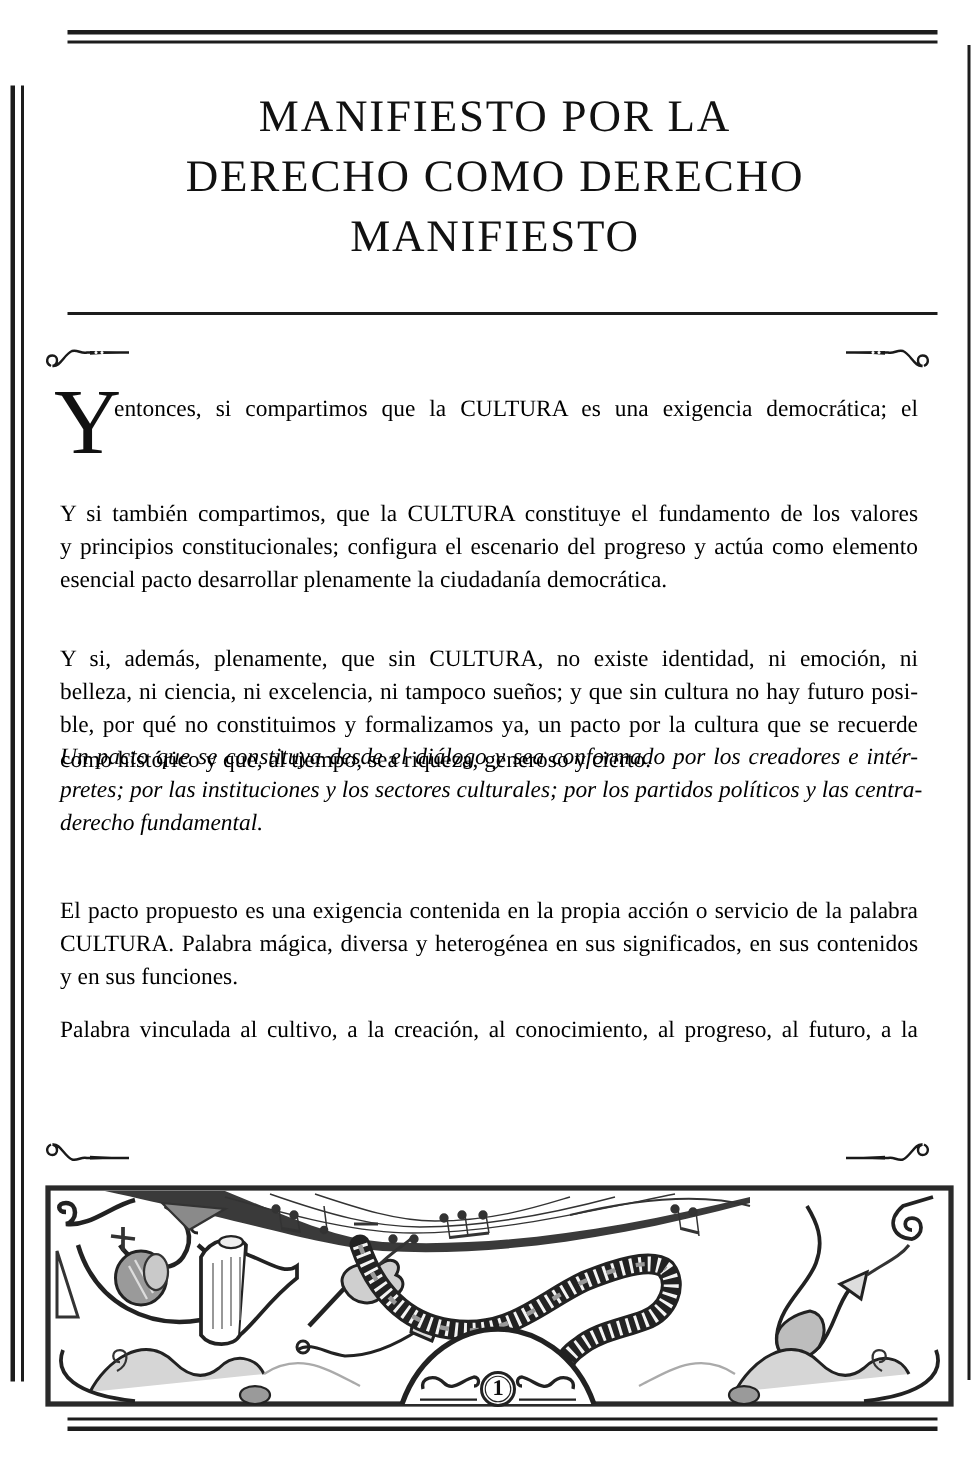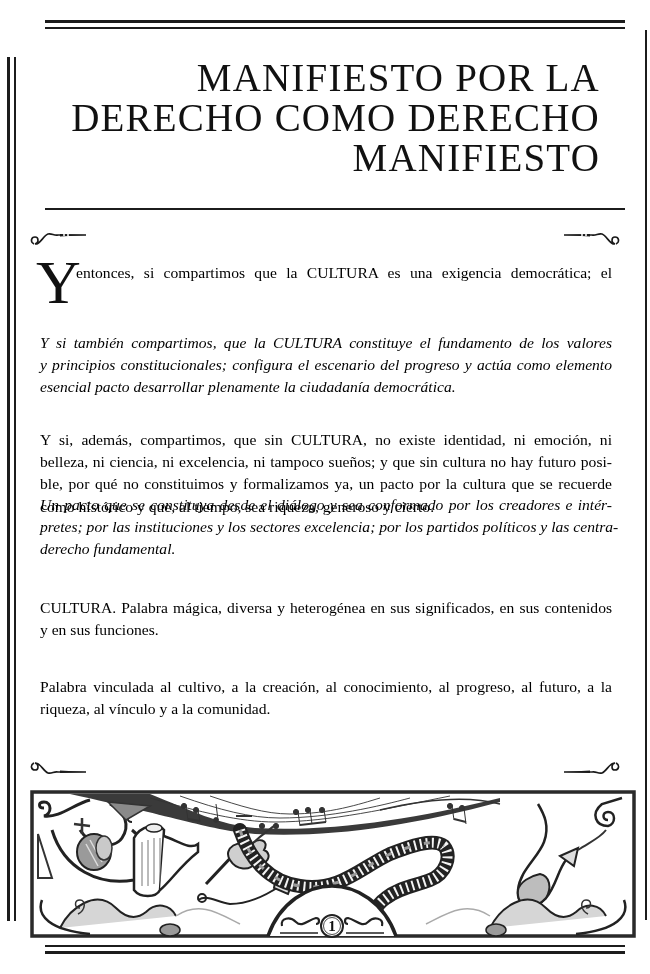--- a/index.html
+++ b/index.html
@@ -1,22 +1,22 @@
 <!DOCTYPE html>
 <html><head>
 <meta charset="utf-8">
 <style>
   html, body { margin:0; padding:0; background:#ffffff; }
   body { width:650px; height:974px; position:relative; overflow:hidden;
          font-family:"Liberation Serif","DejaVu Serif",serif; color:#141414; }
   .hrule { position:absolute; background:#1c1c1c; }
   .vrule { position:absolute; background:#1c1c1c; }
 
-  #title { position:absolute; left:60px; width:540px; top:58px; text-align:right;
-           font-size:39px; line-height:40px; letter-spacing:1.2px; color:#111; font-weight:normal; }
+  #title { position:absolute; left:60px; width:540px; top:58px; text-align:center;
+           font-size:30px; line-height:40px; letter-spacing:1.2px; color:#111; font-weight:normal; }
   #title div { white-space:nowrap; }
 
   .para { position:absolute; left:40px; width:572px; font-size:15.6px; line-height:22.2px;
           text-align:justify; color:#000000; }
   .para .ln { display:block; white-space:nowrap; text-align-last:justify; }
   .para .ln.last { text-align-last:left; }
   #p1 { left:76px; width:536px; top:262px; }
   #dropcap { position:absolute; left:36px; top:254px; font-size:62px; line-height:56px; color:#111; }
 
   svg { position:absolute; overflow:visible; }
@@ -52,50 +52,50 @@
       <circle cx="40" cy="7" r="1" fill="#fff"></circle>
   </g>
 </svg>
 
 <div id="dropcap">Y</div>
 
 <div class="para" id="p1">
   <span class="ln">entonces, si  compartimos que  la CULTURA es una exigencia  democrática; el</span>
 </div>
 
-<div class="para" style="top:332px;font-style:italic;">
+<div class="para" style="top:332px;">
   <span class="ln">Y  si también compartimos,  que la CULTURA constituye el fundamento de los valores</span>
   <span class="ln">y principios constitucionales; configura el escenario del progreso y  actúa como elemento</span>
   <span class="ln last">esencial pacto desarrollar plenamente la ciudadanía democrática.</span>
 </div>
 
 <div class="para" style="top:429px;">
-  <span class="ln">Y si, además, compartimos, que sin  CULTURA, no existe identidad, ni emoción, ni</span>
+  <span class="ln">Y si, además, plenamente, que sin  CULTURA, no existe identidad, ni emoción, ni</span>
   <span class="ln">belleza, ni ciencia, ni excelencia, ni tampoco sueños; y que sin cultura no hay futuro posi-</span>
   <span class="ln">ble, por qué no constituimos y  formalizamos ya,  un pacto por la cultura que se recuerde</span>
   <span class="ln last">como histórico y que, al tiempo, sea riqueza, generoso y cierto.</span>
 </div>
 
 <div class="para" style="top:493px;">
 </div>
 
 <div class="para" style="top:494px;font-style:italic;">
   <span class="ln">Un pacto que se constituya desde el diálogo y sea conformado por los creadores e intér-</span>
-  <span class="ln">pretes; por las instituciones y los sectores  excelencia; por los partidos políticos y las centra-</span>
+  <span class="ln">pretes; por las instituciones y los sectores  culturales; por los partidos políticos y las centra-</span>
   <span class="ln last">derecho fundamental.</span>
 </div>
 
 <div class="para" style="top:597px;">
+  <span class="ln">El pacto propuesto es una exigencia contenida en la propia acción o servicio de la palabra</span>
   <span class="ln">CULTURA. Palabra mágica, diversa y heterogénea en sus significados, en sus contenidos</span>
   <span class="ln last">y en sus funciones.</span>
 </div>
 
 <div class="para" style="top:676px;">
   <span class="ln">Palabra vinculada al cultivo, a la creación, al conocimiento, al progreso, al futuro, a la</span>
-  <span class="ln last">riqueza, al vínculo y a la comunidad.</span>
 </div>
 
 <svg style="left:28px; top:755px;" width="60" height="24" viewBox="0 0 60 24">
   <g transform="translate(0,24) scale(1,-1)">
     <path d="M6 16 C2 14 3 9 7 9 C11 9 11 15 7 16 M7 16 C12 17 15 8 20 6 C24 5 26 8 30 7 L58 7" fill="none" stroke="#1a1a1a" stroke-width="1.6"></path>
     <path d="M32 6 L58 7 L32 8.5 Z" fill="#1a1a1a"></path>
   </g>
 </svg>
 <svg style="left:562px; top:755px;" width="60" height="24" viewBox="0 0 60 24">
   <g transform="translate(60,24) scale(-1,-1)">

